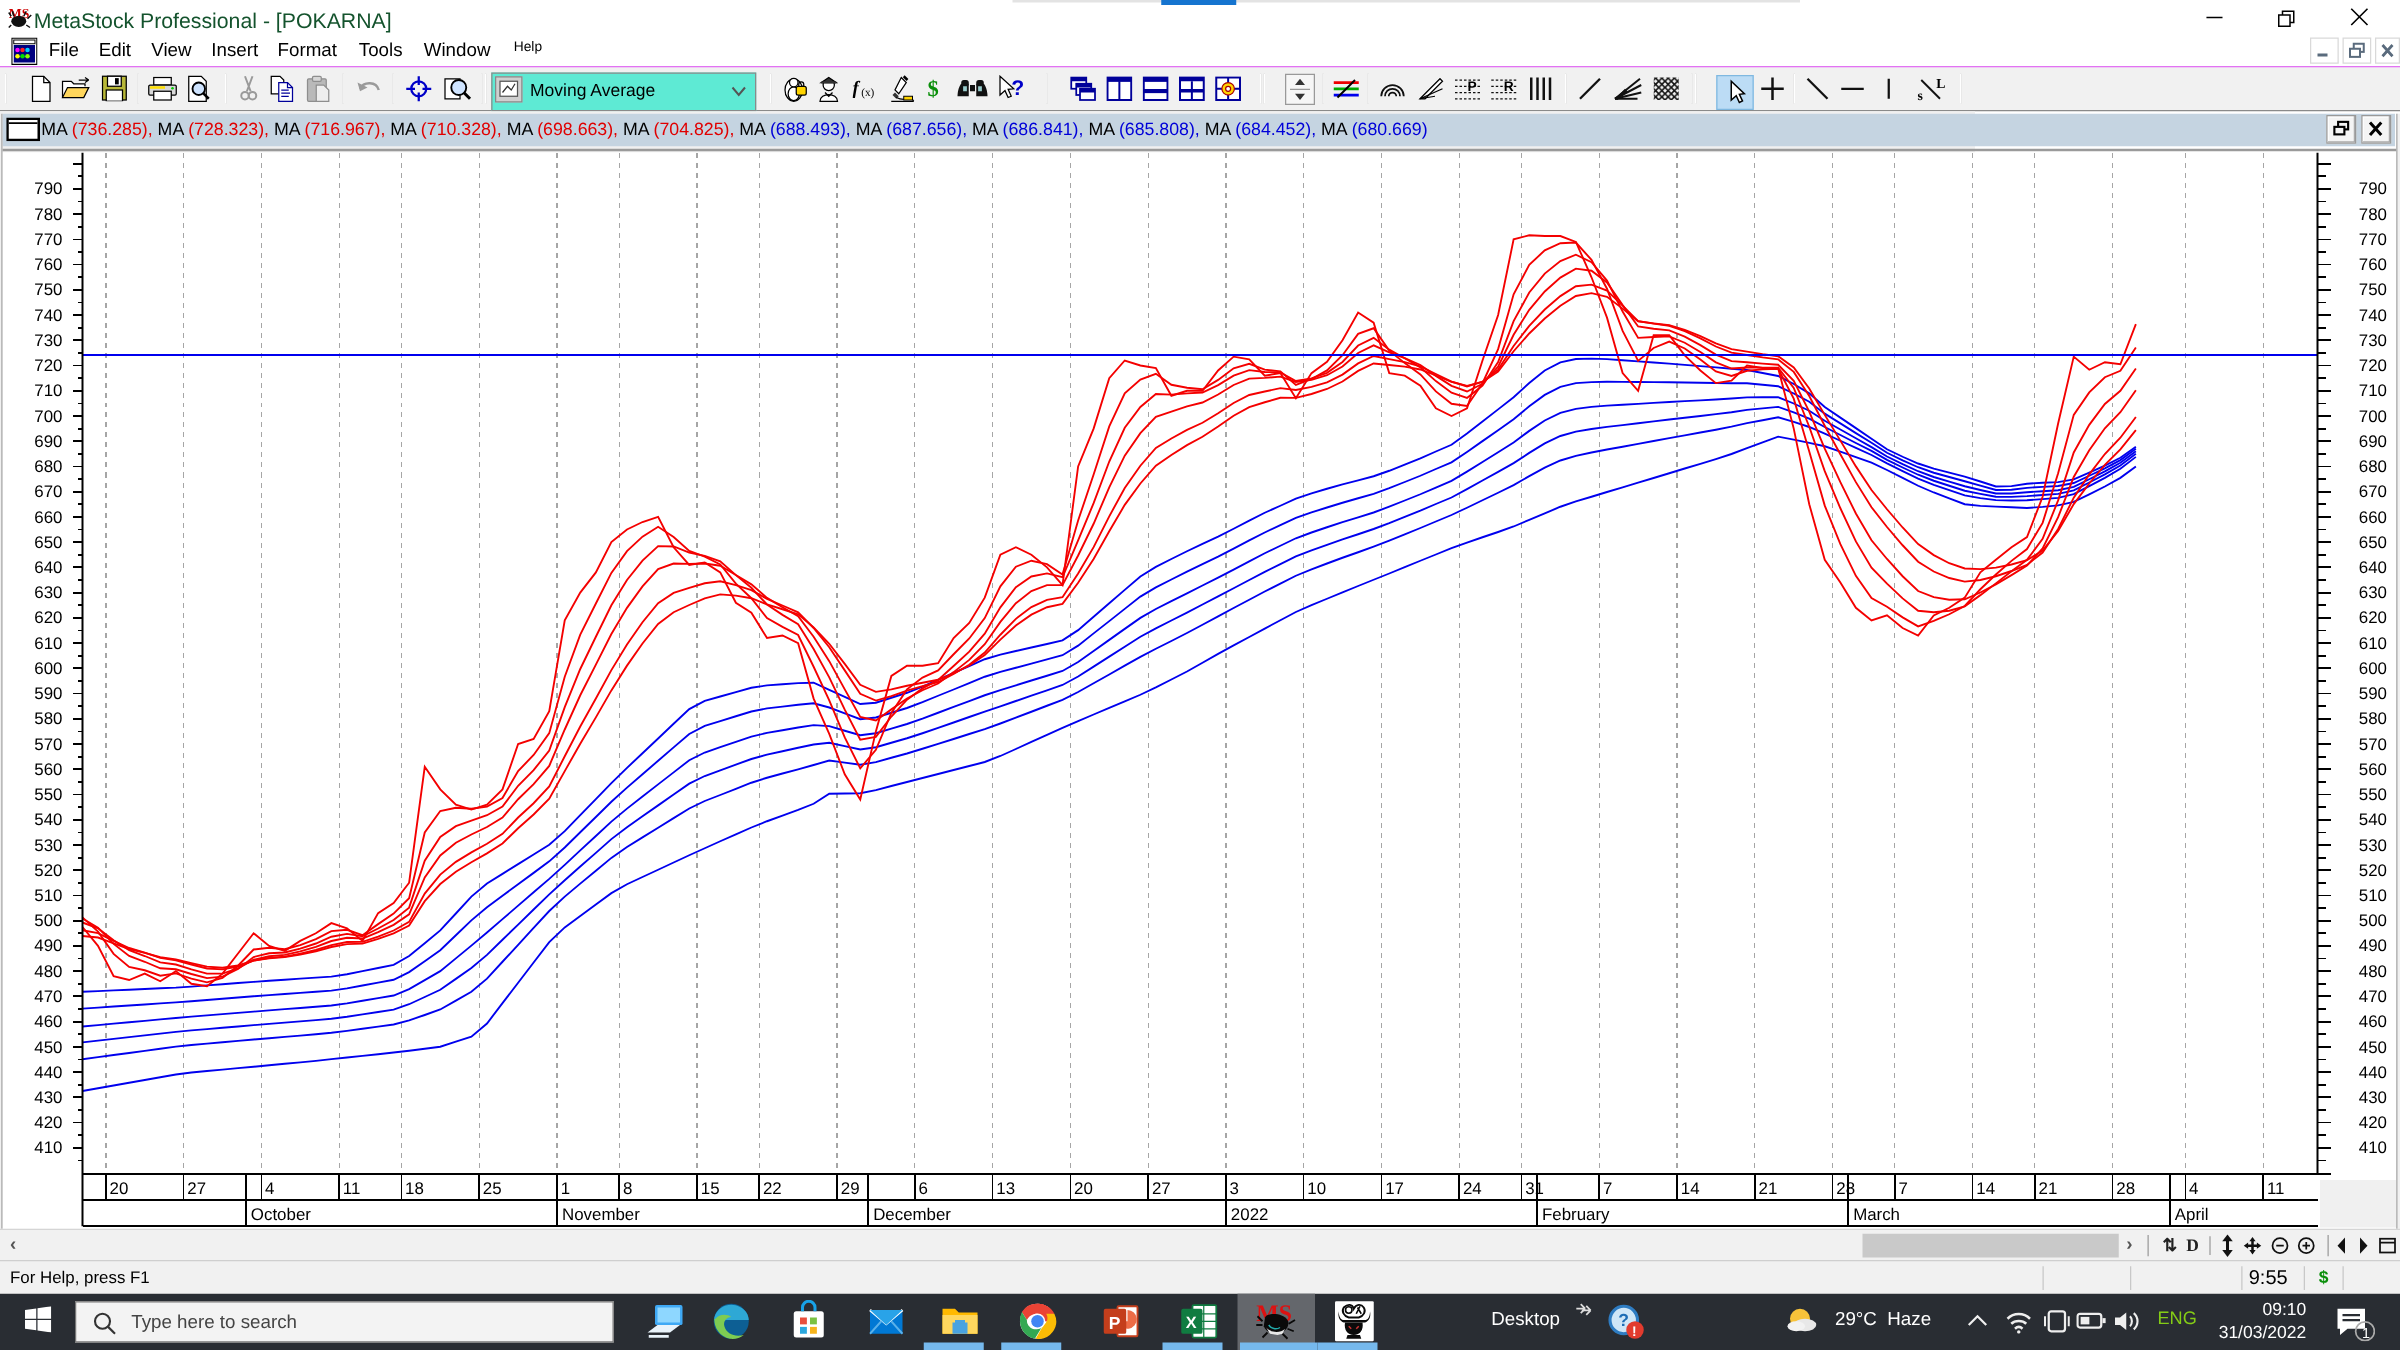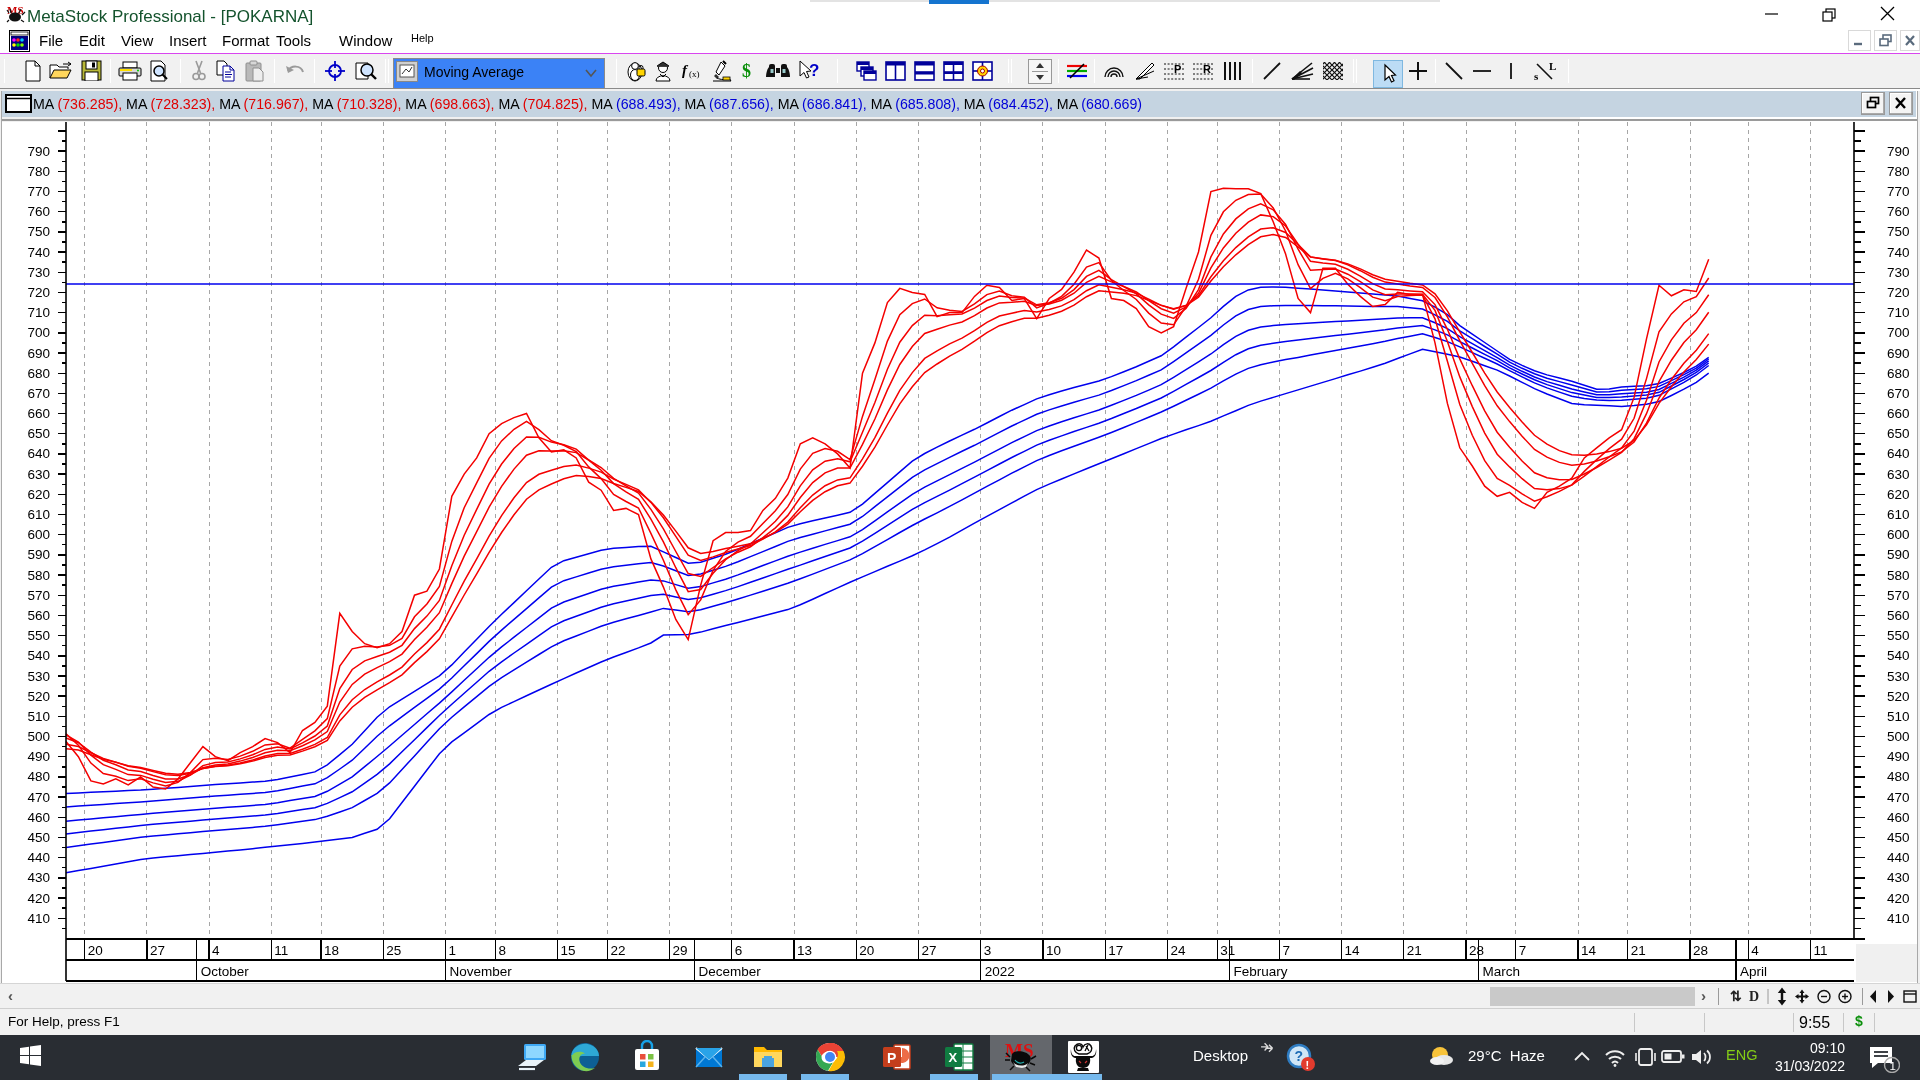--- a/index.html
+++ b/index.html
@@ -36,21 +36,21 @@
     <circle cx="13" cy="10" r="1.8" fill="#00ccff"></circle>
     <circle cx="5" cy="15" r="1.8" fill="#ffff00"></circle>
       <circle cx="9" cy="15" r="1.8" fill="#00dd00"></circle>
     <circle cx="13" cy="15" r="1.8" fill="#88ff00"></circle>
   </svg>
   <span class="abs" style="left:39px;top:4px;font-size:15px">File</span>
   <span class="abs" style="left:79px;top:4px;font-size:15px">Edit</span>
   <span class="abs" style="left:121px;top:4px;font-size:15px">View</span>
   <span class="abs" style="left:169px;top:4px;font-size:15px">Insert</span>
   <span class="abs" style="left:222px;top:4px;font-size:15px">Format</span>
-  <span class="abs" style="left:276px;top:4px;font-size:15px">Tools</span>
+  <span class="abs" style="left:287px;top:4px;font-size:15px">Tools</span>
   <span class="abs" style="left:339px;top:4px;font-size:15px">Window</span>
   <span class="abs" style="left:411px;top:4px;font-size:11px">Help</span>
 
   <div class="abs" style="left:1848px;top:2px;width:23px;height:21px;border:1px solid #d9d9d9;background:#fff">
     <svg width="21" height="19">
         <line x1="5" y1="13" x2="13" y2="13" stroke="#5a6b7d" stroke-width="2.4"></line>
       </svg></div>
   <div class="abs" style="left:1874px;top:2px;width:23px;height:21px;border:1px solid #d9d9d9;background:#fff">
     <svg width="21" height="19">
         <rect x="8" y="4" width="8" height="6.5" fill="none" stroke="#5a6b7d" stroke-width="1.6"></rect>
@@ -126,21 +126,21 @@
       <line x1="1" y1="11" x2="8" y2="11" stroke="#0000c8" stroke-width="1.8"></line>
       <line x1="14" y1="11" x2="21" y2="11" stroke="#0000c8" stroke-width="1.8"></line>
     </svg>
 <svg class="abs" style="left:355px;top:6px" width="22" height="22">
       <path d="M1 3 H13 V19 H1 Z" fill="#fff" stroke="#000"></path>
       <circle cx="12" cy="10" r="6" fill="#cfe4ff" stroke="#000" stroke-width="1.5"></circle>
       <line x1="16" y1="14" x2="21" y2="19" stroke="#000" stroke-width="2.4"></line>
     </svg>
 <div class="abs" style="left:385px;top:5px;width:1px;height:24px;background:#b5b5b5;border-right:1px solid #fff"></div>
 <div class="abs" style="left:388px;top:5px;width:1px;height:24px;background:#b5b5b5;border-right:1px solid #fff"></div>
-<div class="abs" style="left:393px;top:4px;width:212px;height:31px;background:#3b82f6;border:1px solid #8a8a8a">
+<div class="abs" style="left:393px;top:4px;width:212px;height:31px;background:#5eead4;border:1px solid #8a8a8a">
  <div class="abs" style="left:2px;top:2px;width:22px;height:21px;background:#cfcfcf;border:1px solid #888">
   <svg width="20" height="19">
           <rect x="3" y="3" width="14" height="12" fill="#fff" stroke="#555"></rect>
           <path d="M5 12 L9 7 L12 10 L15 5" fill="none" stroke="#333"></path>
         </svg></div>
  <span class="abs" style="left:30px;top:5px;font-size:14px">Moving Average</span>
  <svg class="abs" style="left:190px;top:9px" width="14" height="10">
         <path d="M2 2 L7 8 L12 2" fill="none" stroke="#555" stroke-width="1.6"></path>
       </svg>
 </div>
@@ -750,20 +750,27 @@
   <div class="abs" style="left:1843px;top:4px;width:1px;height:19px;background:#c8c8c8"></div>
   <div class="abs" style="left:1874px;top:4px;width:1px;height:19px;background:#c8c8c8"></div>
   <span class="abs" style="left:1799px;top:5px;font-size:16px;color:#000">9:55</span>
   <span class="abs" style="left:1855px;top:4px;font-size:14px;color:#0a8f0a;font-weight:bold">$</span>
 </div>
 
 <div class="abs" style="left:0;top:1035px;width:1920px;height:45px;background:#292d33">
 <svg class="abs" style="left:20px;top:10px" width="21" height="21" viewBox="0 0 21 21">
       <path d="M0 3 L9 1.8 V10 H0 Z M10 1.6 L21 0 V10 H10 Z M0 11 H9 V19.2 L0 18 Z M10 11 H21 V21 L10 19.4 Z" fill="#fff"></path>
     </svg>
+<div class="abs" style="left:60px;top:6px;width:431px;height:33px;background:#f3f3f3;border:1px solid #777">
+  <svg class="abs" style="left:13px;top:7px" width="19" height="19">
+        <circle cx="8" cy="8" r="6" fill="none" stroke="#333" stroke-width="1.7"></circle>
+        <line x1="12.5" y1="12.5" x2="18" y2="18" stroke="#333" stroke-width="1.7"></line>
+      </svg>
+  <span class="abs" style="left:44px;top:7px;font-size:15px;color:#444">Type here to search</span>
+</div>
 <svg class="abs" style="left:515px;top:5px" width="34" height="34" viewBox="0 0 34 34">
       <rect x="9" y="4" width="22" height="16" rx="1.5" fill="#3fa9f5"></rect>
       <rect x="11" y="6" width="18" height="12" fill="#8ed7ff"></rect>
       <path d="M3 26 L11 20 H29 L21 26 Z" fill="#e9f3fa"></path>
       <path d="M4 29 H20" stroke="#e9f3fa" stroke-width="2.2"></path>
     </svg>
 <svg class="abs" style="left:568px;top:5px" width="34" height="34" viewBox="0 0 34 34">
       <circle cx="17" cy="17" r="14" fill="#0d5f94"></circle>
       <path d="M3.5 14 C6 5 16 1.5 24 5.5 C29 8 31 12.5 31 16 L14 16 C11 16 8.5 18 8 21 C5 19 3 16.5 3.5 14 Z" fill="#2ea8d5"></path>
       <path d="M3.5 15 C3 22 8 29.5 16 31 C20 31.5 24 30.5 27 28 C20 30 13 27 11.5 21 C10.5 17 13 13.5 17 13.5 C14 11 7 11 4.5 15 Z" fill="#7ecc52"></path>

